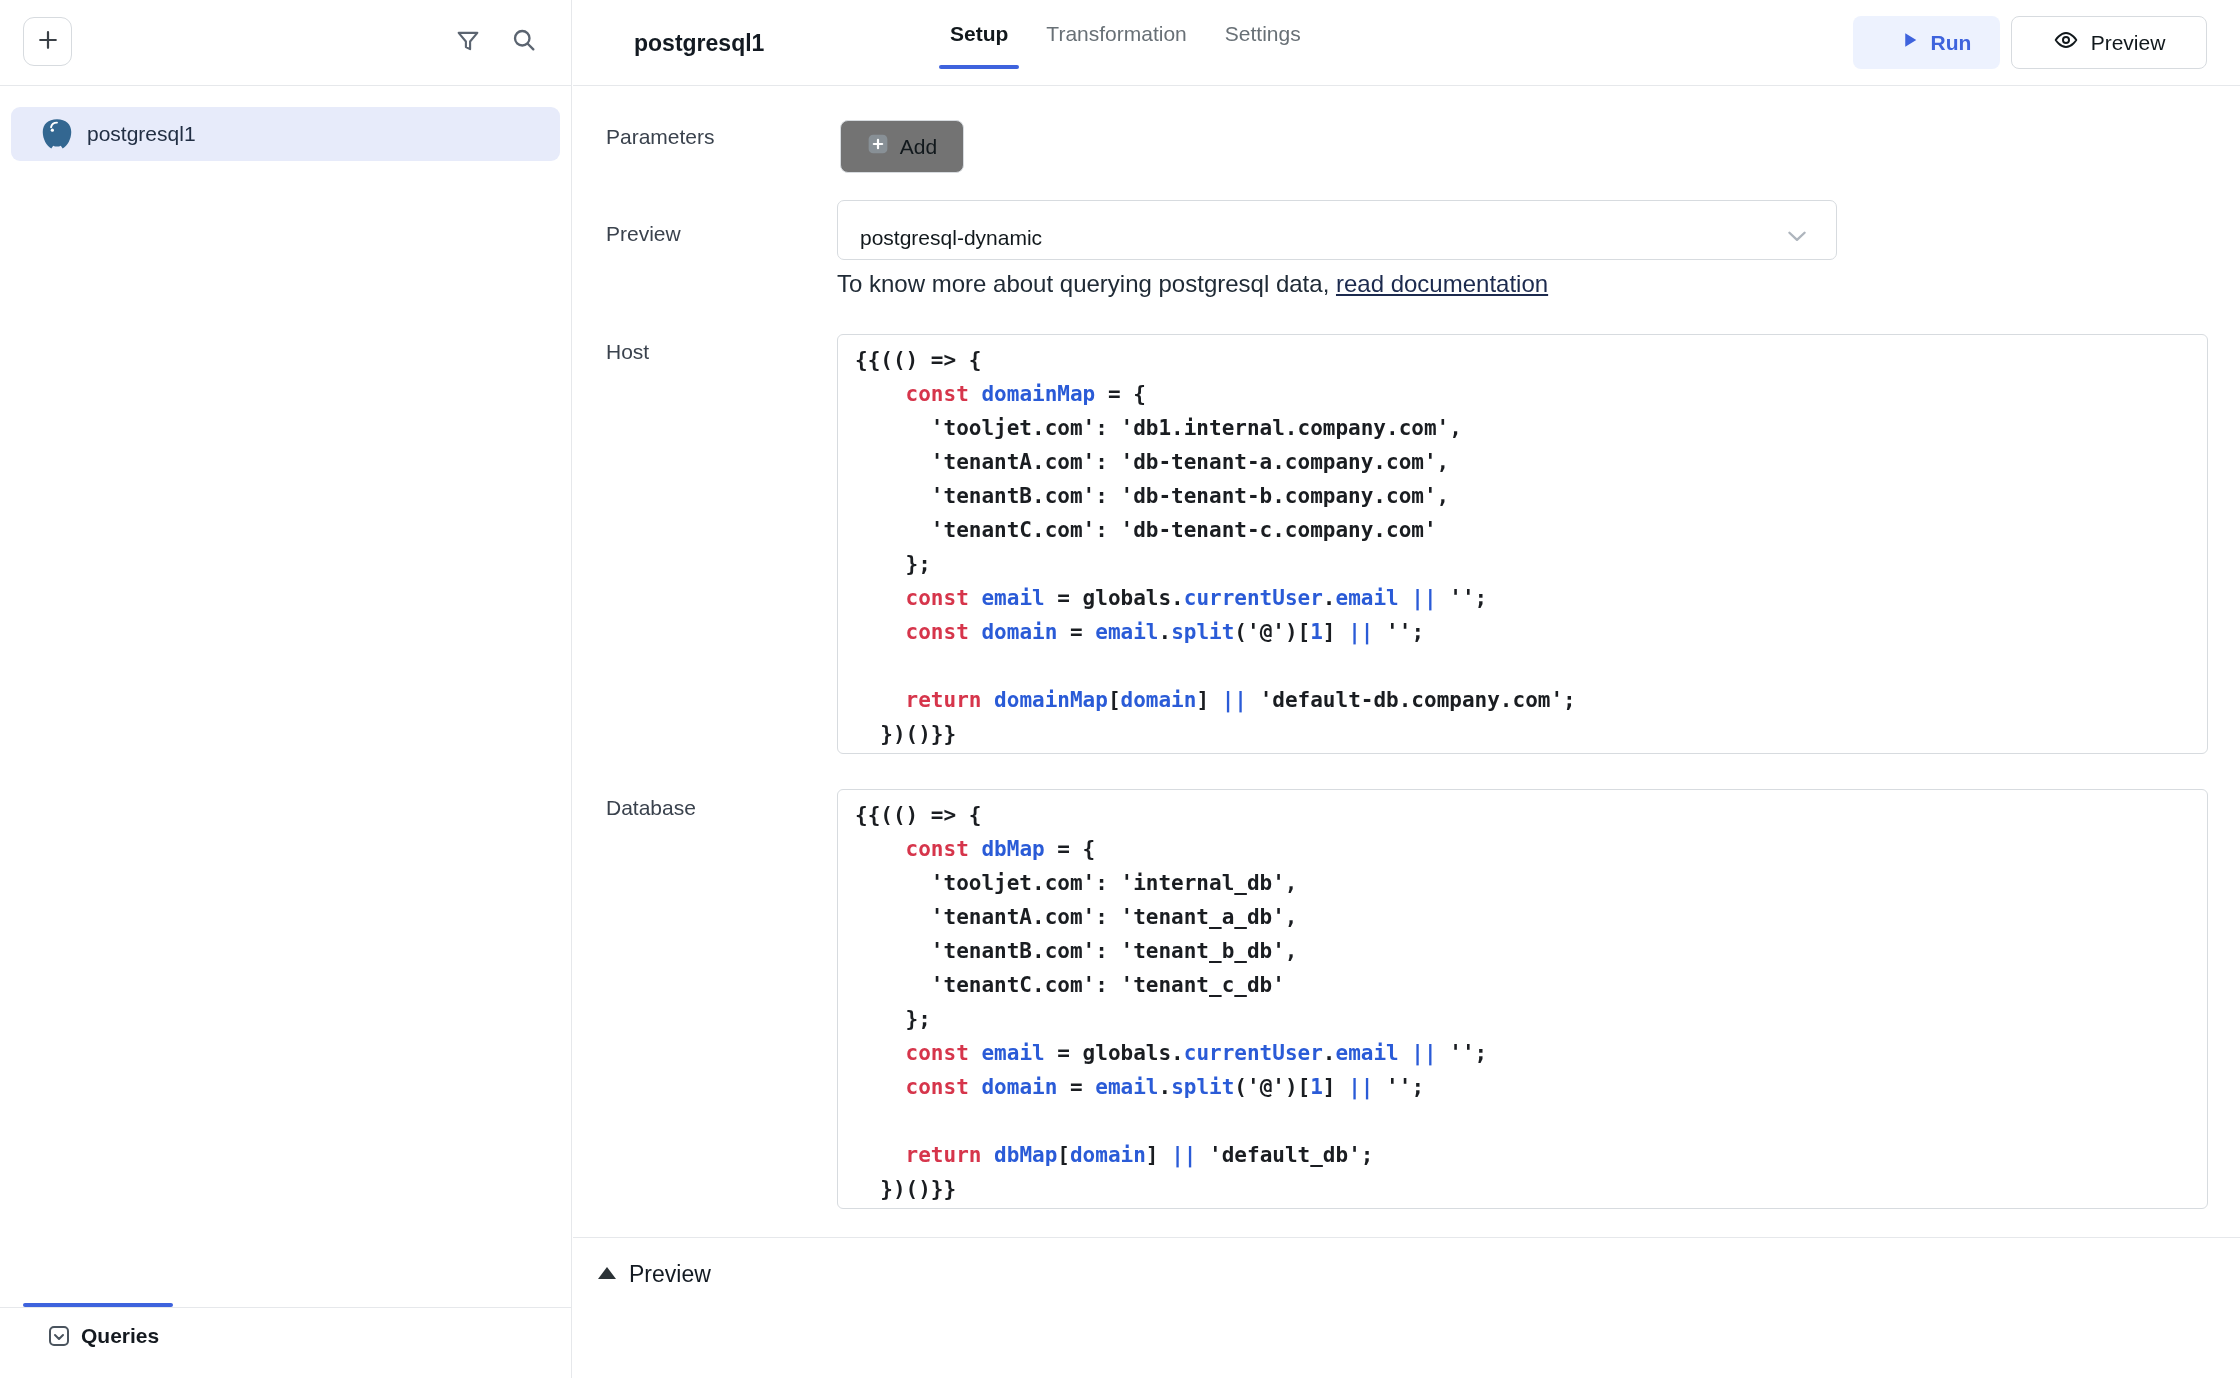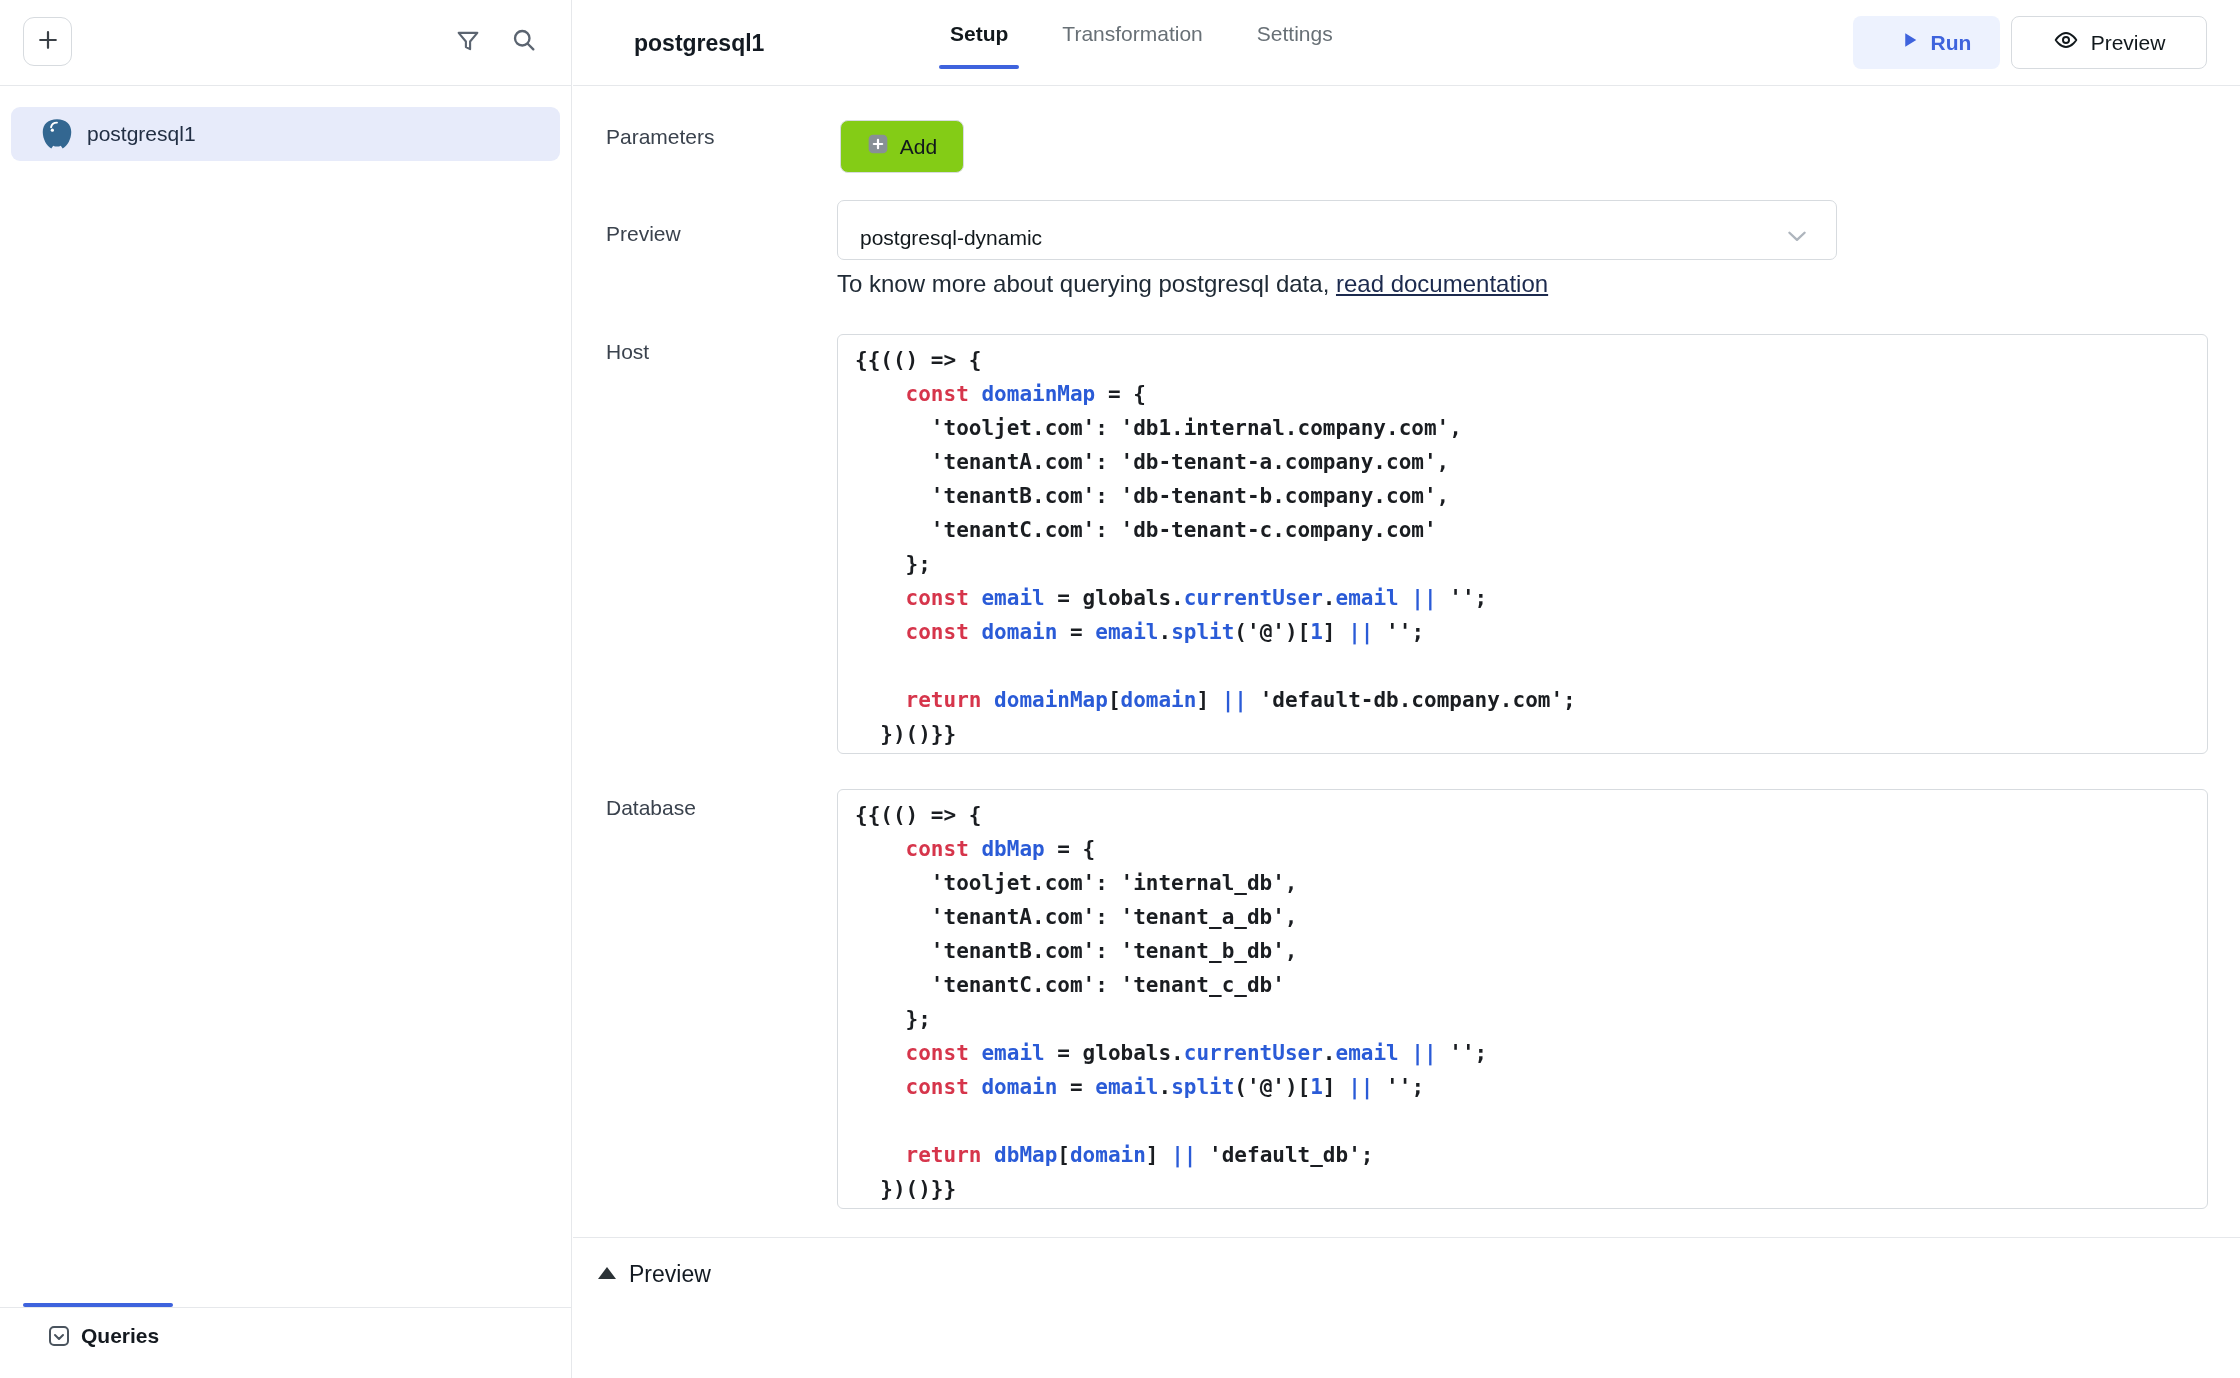--- a/index.html
+++ b/index.html
@@ -57,21 +57,21 @@
   .main { position: absolute; left: 573px; top: 0; width: 1667px; height: 1378px; background: #fff; }
   .main-header {
     position: absolute; left: 0; top: 0; width: 100%; height: 86px;
     border-bottom: 1px solid #E6E8EB;
   }
   .query-title {
     position: absolute; left: 61px; top: 0; height: 86px;
     display: flex; align-items: center;
     font-size: 23px; font-weight: 600; color: #131A22;
   }
-  .tabs { position: absolute; left: 366px; top: 0; height: 68px; display: flex; gap: 32px; }
+  .tabs { position: absolute; left: 366px; top: 0; height: 68px; display: flex; gap: 16px; }
   .tab {
     position: relative; height: 100%; padding: 0 11px;
     display: flex; align-items: center;
     font-size: 21px; font-weight: 500; color: #687076; cursor: pointer;
   }
   .tab.active { color: #11181C; font-weight: 600; }
   .tab.active::after {
     content: ""; position: absolute; left: 0; right: 0; bottom: -1px;
     height: 4px; background: #3E63DD; border-radius: 2px;
   }
@@ -90,21 +90,21 @@
     font-size: 21px; font-weight: 500; color: #11181C; cursor: pointer;
     font-family: "Liberation Sans", sans-serif;
   }
 
   
   .field-label {
     position: absolute; left: 33px; font-size: 21px; font-weight: 500; color: #3A424D;
   }
   .add-btn {
     position: absolute; left: 267px; top: 120px; width: 124px; height: 53px;
-    background: #84cc16; border: 1px solid #D7DBDF; border-radius: 8px;
+    background: #737373; border: 1px solid #D7DBDF; border-radius: 8px;
     display: flex; align-items: center; justify-content: center; gap: 11px;
     font-size: 21px; font-weight: 500; color: #11181C; cursor: pointer;
     font-family: "Liberation Sans", sans-serif;
   }
   .source-select {
     position: absolute; left: 264px; top: 200px; width: 1000px; height: 60px;
     border: 1px solid #D7DBDF; border-radius: 7px; background: #fff;
     display: flex; align-items: center; padding: 16px 26px 0 22px; cursor: pointer;
   }
   .source-select .value { font-size: 21px; color: #11181C; flex: 1; }

